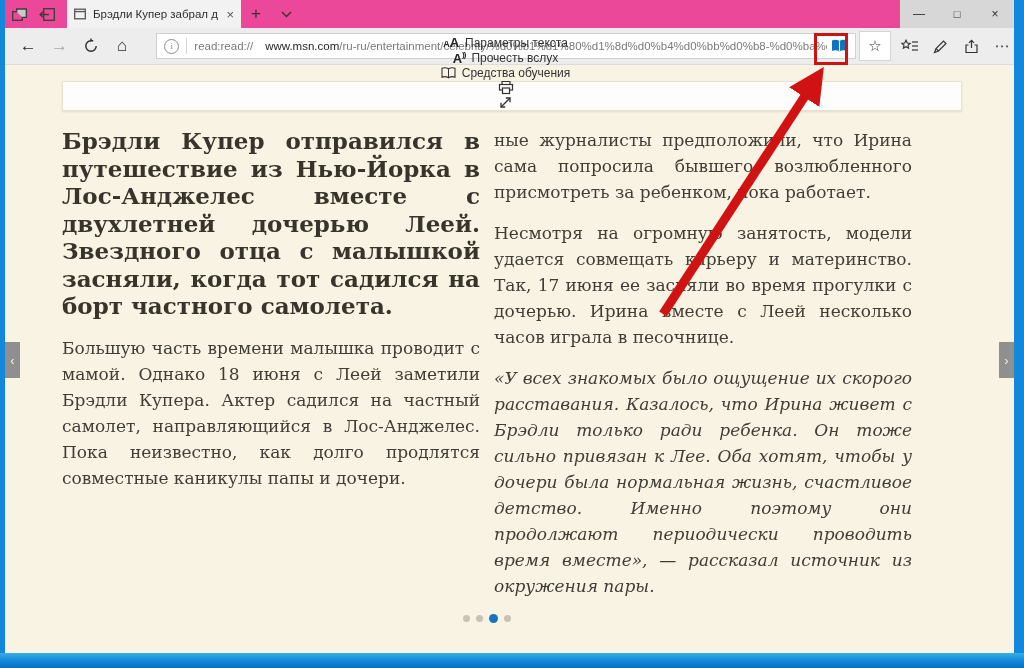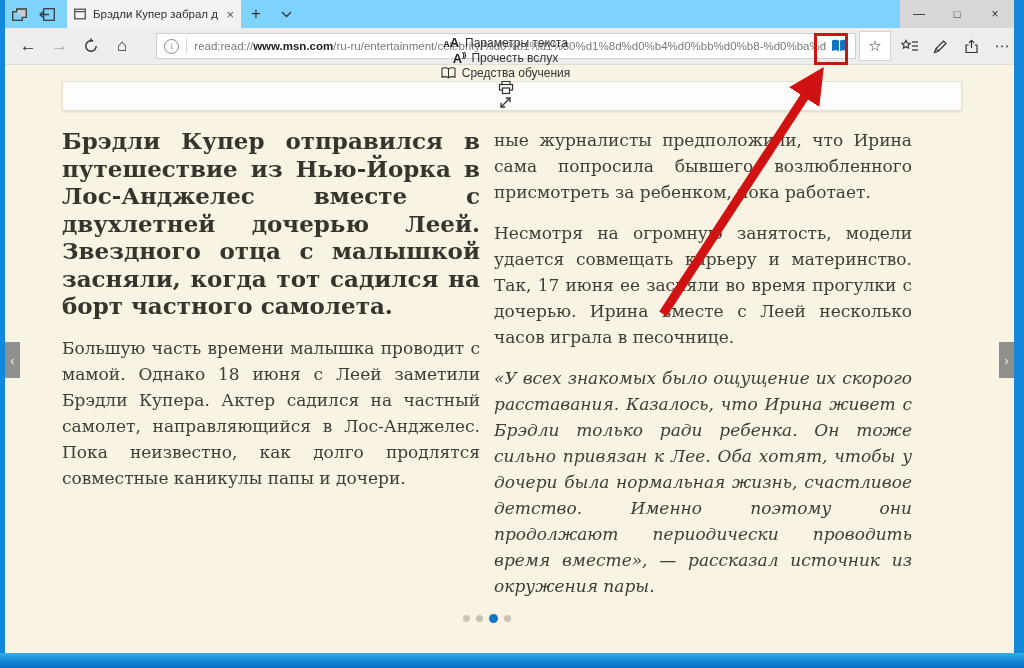--- a/index.html
+++ b/index.html
@@ -4,21 +4,21 @@
 <style>
   html,body{margin:0;padding:0;}
   body{width:1024px;height:668px;overflow:hidden;font-family:"Liberation Sans",sans-serif;}
   #stage{position:relative;width:1024px;height:668px;background:#1287dc;}
   .desktop-bottom{position:absolute;left:0;right:0;bottom:0;height:15px;
     background:linear-gradient(180deg,#35b0e6 0%,#1286d8 55%,#0a6fc4 100%);}
   
   .window{position:absolute;left:5px;top:0;width:1009px;height:653px;background:#f8f3e2;
     display:flex;flex-direction:column;}
   
-  .tabbar{height:28px;background:#7dd3fc;display:flex;align-items:stretch;flex:none;}
+  .tabbar{height:28px;background:#ec4899;display:flex;align-items:stretch;flex:none;}
   .tb-icon{width:28px;display:flex;align-items:center;justify-content:center;color:#3c3c3c;}
   .tab{width:160px;background:#f2f2f2;display:flex;align-items:center;gap:7px;
     padding:0 7px;margin-left:6px;font-size:11.5px;color:#2e2e2e;}
   .tab-title{flex:1;white-space:nowrap;overflow:hidden;}
   .tab-close{color:#555;font-size:13px;}
   .glyph-btn{display:flex;align-items:center;justify-content:center;}
   .newtab{width:30px;font-size:17px;color:#333;}
   .tabdrop{width:30px;color:#333;}
   .tb-spacer{flex:1;}
   .win-controls{display:flex;background:#d7d7d7;}
@@ -31,21 +31,21 @@
   .nav-icon{width:20px;height:24px;display:flex;align-items:center;justify-content:center;
     font-size:17px;color:#2b2b2b;margin-right:13px;}
   .nav-icon.disabled{color:#a9a9a9;}
   .addressbar{width:700px;height:26px;background:#fff;border:1px solid #cfcfcf;
     display:flex;align-items:center;padding:0 7px;box-sizing:border-box;margin-left:12px;}
   .info-badge{width:13px;height:13px;border:1px solid #8a8a8a;border-radius:50%;
     font-size:9px;color:#8a8a8a;display:flex;align-items:center;justify-content:center;
     flex:none;font-family:"Liberation Serif",serif;}
   .url-sep{width:1px;height:16px;background:#d8d8d8;margin:0 7px;flex:none;}
   .url-text{font-size:11.5px;color:#7a7a7a;white-space:nowrap;overflow:hidden;flex:1;}
-  .url-domain{color:#1e1e1e;font-weight:bold;}
+  .url-domain{color:#1e1e1e;font-weight:normal;margin-left:12px;}
   .rv-icon{flex:none;margin-left:4px;display:flex;align-items:center;}
   .star-btn{width:32px;height:28px;background:#fff;border:1px solid #d4d4d4;margin-left:3px;
     display:flex;align-items:center;justify-content:center;font-size:15px;color:#333;}
   .bar-icon{width:26px;height:28px;display:flex;align-items:center;justify-content:center;
     color:#333;margin-left:7px;font-size:15px;}
   
   .content{position:relative;flex:1;background:#f8f3e2;}
   .reader-toolbar{position:absolute;left:57px;top:16px;width:900px;height:30px;
     background:#fdfdfb;border:1px solid #e6e1d2;box-sizing:border-box;
     box-shadow:0 1px 2px rgba(0,0,0,.10);display:flex;justify-content:flex-end;

